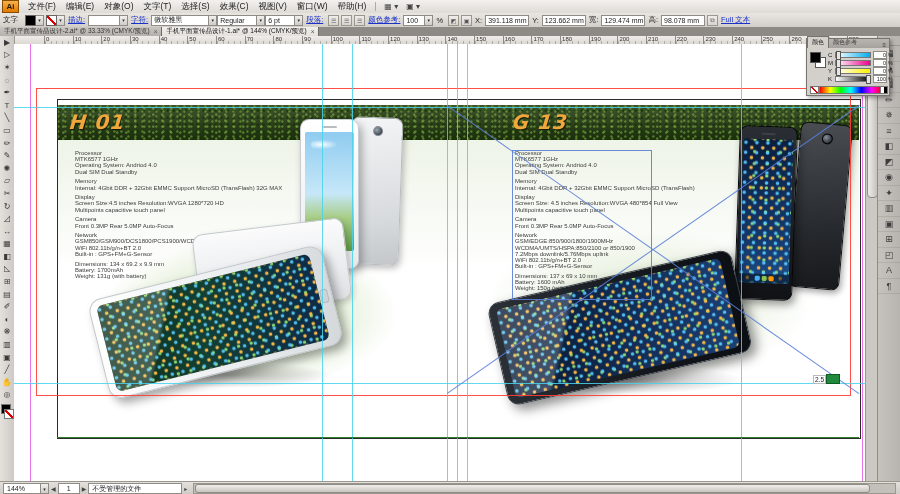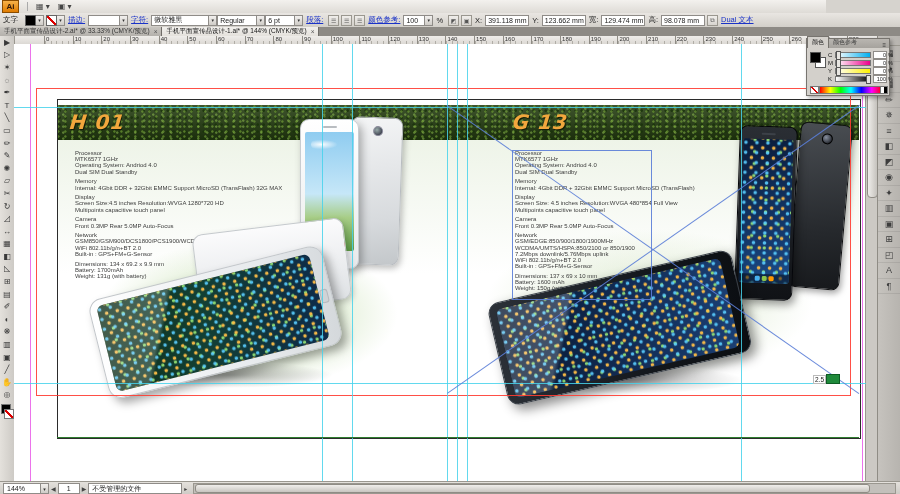--- a/index.html
+++ b/index.html
@@ -1,19 +1,19 @@
 <!DOCTYPE html>
 <html><head>
 <meta charset="utf-8">
 <style>
   html,body{margin:0;padding:0;background:#9a9a9a;}
   #app{position:relative;width:900px;height:494px;background:#d6d3ce;overflow:hidden;
        font-family:"Liberation Sans","DejaVu Sans",sans-serif;color:#222;}
   
-  #menubar{position:absolute;left:0;top:0;width:826px;height:13px;background:linear-gradient(#f3f1ee,#dedbd6);
+  #menubar{position:absolute;left:0;top:0;width:900px;height:13px;background:linear-gradient(#f3f1ee,#dedbd6);
            border-bottom:1px solid #b5b2ad;display:flex;align-items:center;font-size:8.5px;}
   #ai-logo{width:15px;height:11px;background:linear-gradient(#f7b24a,#e07c00);color:#31190a;font-weight:bold;
            font-size:8px;display:flex;align-items:center;justify-content:center;margin:0 4px 0 2px;border:1px solid #8a4c00;}
   .menu-item{padding:0 5px;white-space:nowrap;}
   .mb-sep{width:1px;height:9px;background:#aaa;margin:0 4px;}
   .mb-btn{padding:0 4px;font-size:8px;color:#444;}
   
   #controlbar{position:absolute;left:0;top:13px;width:900px;height:14px;background:linear-gradient(#e9e6e2,#d2cfc9);
               border-bottom:1px solid #a8a5a0;display:flex;align-items:center;font-size:7.5px;white-space:nowrap;}
   .cb-label{margin:0 3px;color:#222;}
@@ -188,20 +188,31 @@
   #hthumb{position:absolute;left:1px;top:0;height:7px;width:96%;background:linear-gradient(#f0eeeb,#c8c5c0);
       border:1px solid #8f8c85;border-radius:3px;}
 </style>
 </head>
 <body>
 
 <div id="app">
 
   <div id="menubar">
     <div id="ai-logo">Ai</div>
+    <div id="menu-list" style="display:flex;">
+        <div class="menu-item">文件(F)</div>
+        <div class="menu-item">编辑(E)</div>
+        <div class="menu-item">对象(O)</div>
+        <div class="menu-item">文字(T)</div>
+        <div class="menu-item">选择(S)</div>
+        <div class="menu-item">效果(C)</div>
+        <div class="menu-item">视图(V)</div>
+        <div class="menu-item">窗口(W)</div>
+        <div class="menu-item">帮助(H)</div>
+      </div>
     <div class="mb-sep"></div>
     <div class="mb-btn">▦ ▾</div>
     <div class="mb-btn">▣ ▾</div>
   </div>
 
   <div id="controlbar">
     <span class="cb-label">文字</span>
     <span class="swatch-fill"></span>
     <span class="cb-drop">▾</span>
     <span class="swatch-stroke"></span>
@@ -228,21 +239,21 @@
     <span class="align-ico">▣</span>
     <span class="cb-label">X:</span>
     <span class="cb-field" style="width:38px;">391.118 mm</span>
     <span class="cb-label">Y:</span>
     <span class="cb-field" style="width:38px;">123.662 mm</span>
     <span class="cb-label">宽:</span>
     <span class="cb-field" style="width:38px;">129.474 mm</span>
     <span class="cb-label">高:</span>
     <span class="cb-field" style="width:38px;">98.078 mm</span>
     <span class="align-ico">⧉</span>
-    <span class="cb-link">Dual 文本</span>
+    <span class="cb-link">Full 文本</span>
   </div>
 
   <div id="tabbar">
     <div class="doc-tab inactive">
       <span>手机平面宣传品设计-2.ai* @ 33.33% (CMYK/预览)</span>
       <span class="tab-close">×</span>
     </div>
     <div class="doc-tab active">
       <span>手机平面宣传品设计-1.ai* @ 144% (CMYK/预览)</span>
       <span class="tab-close">×</span>

